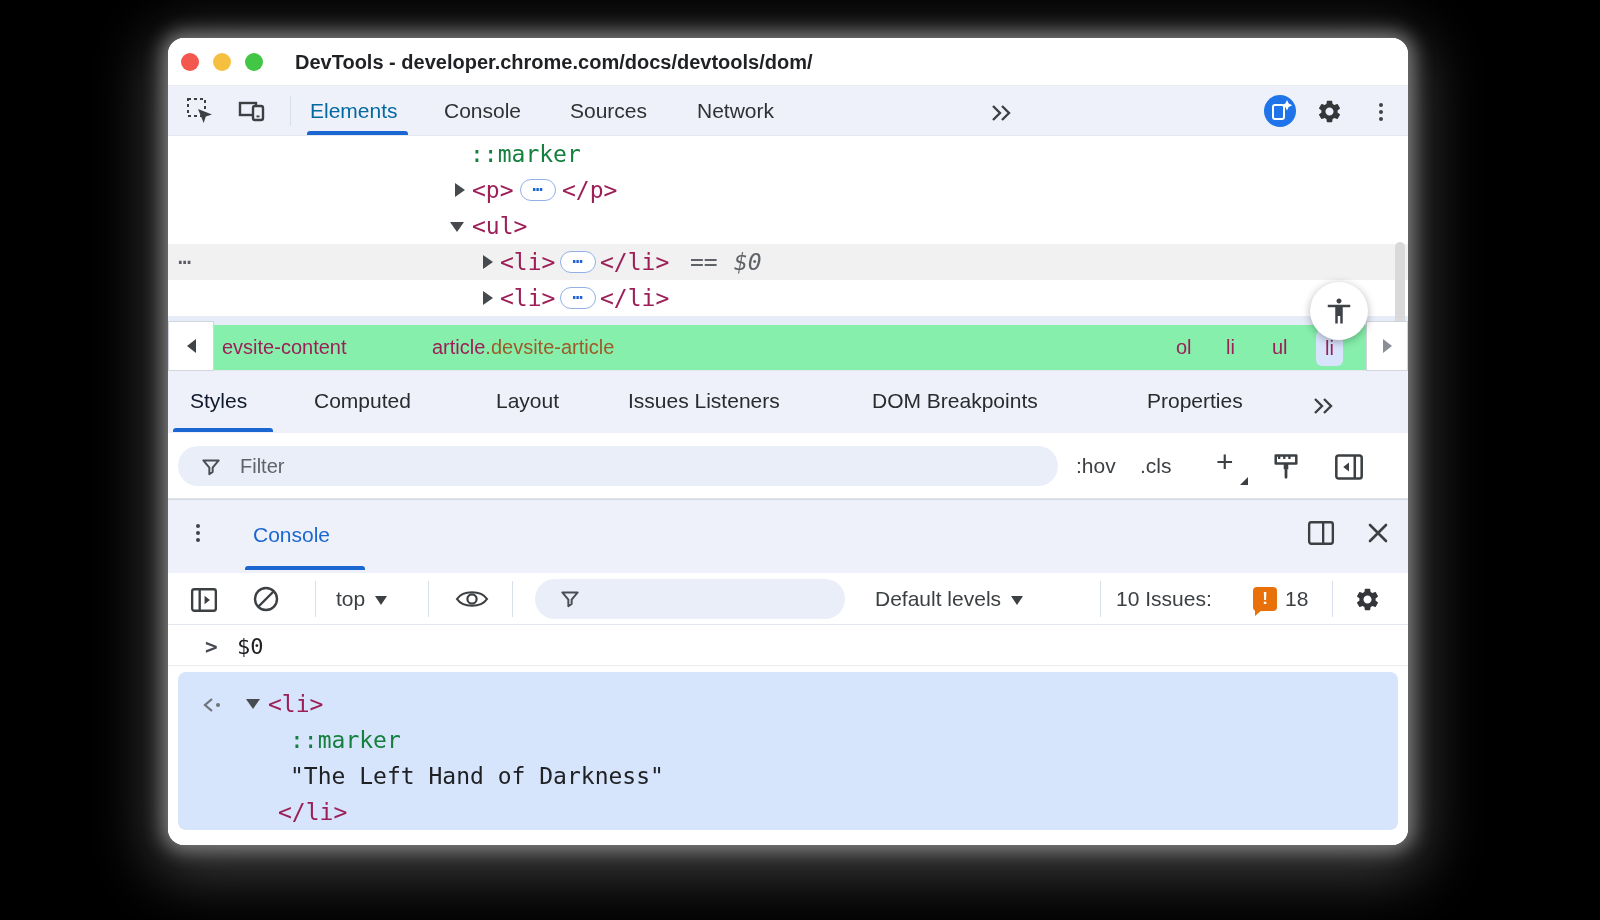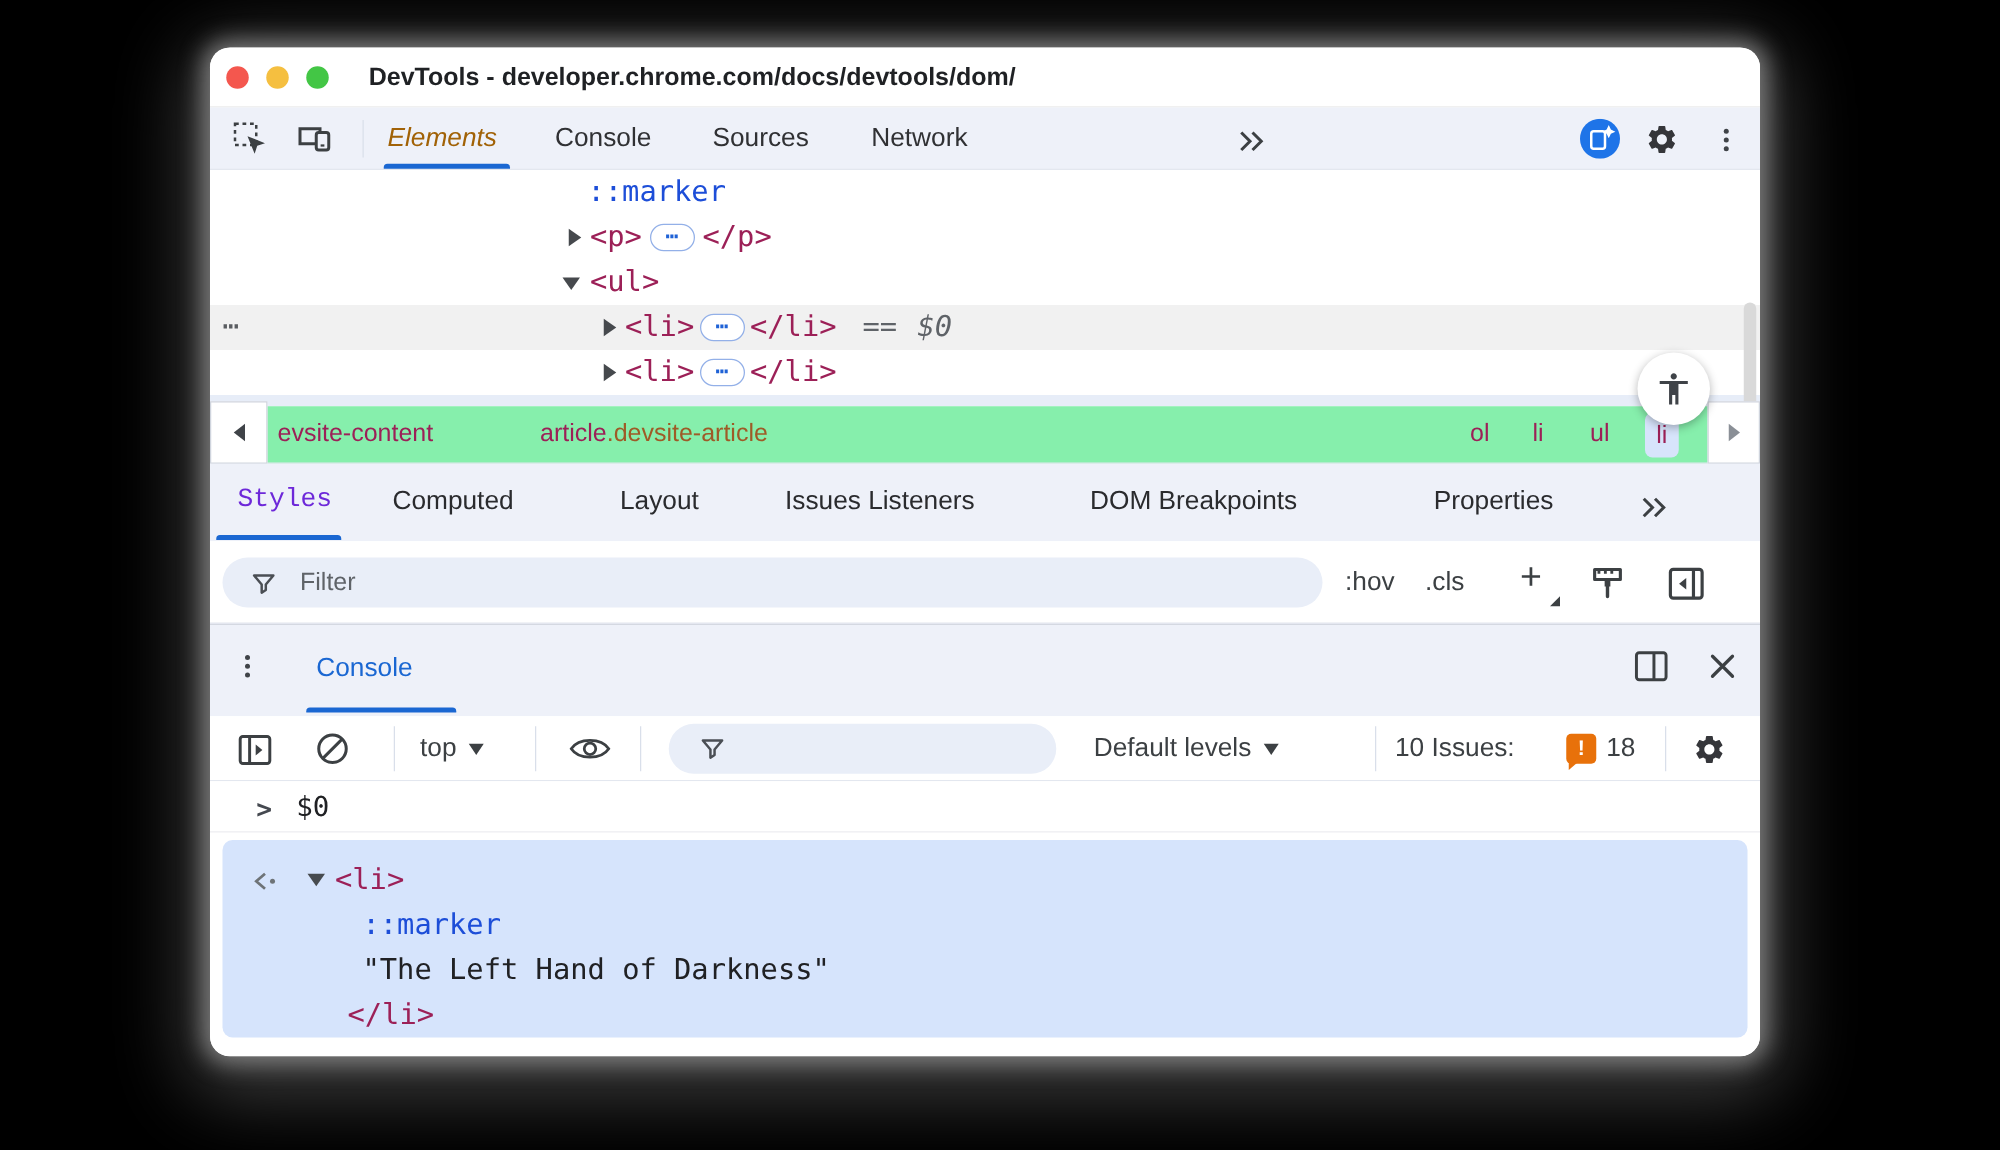--- a/index.html
+++ b/index.html
@@ -23,32 +23,32 @@
   .light.red { left:13px; background:#f4574e; }
   .light.yellow { left:45px; background:#f5bf40; }
   .light.green { left:77px; background:#43c645; }
   .wtitle { position:absolute; left:127px; top:0; line-height:48px; font-size:20px; font-weight:bold; color:#1f2124; }
 
   
   .tabbar { position:absolute; left:0; top:48px; width:100%; height:50px; background:#eef1f9; border-bottom:1px solid #e3e7ef; }
   .tbtn { position:absolute; top:10px; width:30px; height:30px; display:flex; align-items:center; justify-content:center; }
   .vdiv { position:absolute; width:1px; background:#d9dfea; }
   .tab { position:absolute; top:0; line-height:49px; font-size:21px; color:#303134; cursor:default; }
-  .tab.active { color:#a16207;font-style:italic; }
+  .tab.active { color:#0369a1; }
   .tab-underline { position:absolute; height:4px; border-radius:3px 3px 0 0; background:#1a67d2; }
   .kebab { display:inline-flex; flex-direction:column; gap:3px; align-items:center; }
   .kebab i { width:4px; height:4px; border-radius:50%; background:#3f4348; }
 
   
   .dom { position:absolute; left:0; top:98px; width:100%; height:189px; background:#fff; }
   .dom-row { position:absolute; left:0; width:100%; height:36px; line-height:36px; font-size:23px; }
   .dom-row.hl { background:#f1f1f1; }
   .dom-row > * { position:absolute; }
   .tag { color:#9c2057; }
-  .pseudo { color:#1d4ed8; }
+  .pseudo { color:#15803d; }
   .gray { color:#5f6368; }
   .tri-r { width:0; height:0; border-left:10px solid #46494d; border-top:7px solid transparent; border-bottom:7px solid transparent; }
   .tri-d { width:0; height:0; border-top:10px solid #46494d; border-left:7px solid transparent; border-right:7px solid transparent; }
   .pill {
     top:7px; width:36px; height:22px; border:1.5px solid #93b0e8; border-radius:11px; background:#fff;
     color:#1f62d6; font-size:17px; line-height:18px; text-align:center; font-weight:bold; letter-spacing:1px;
   }
   .handle { color:#5a5d61; font-size:22px; letter-spacing:1px; }
   .domstrip { position:absolute; left:0; top:180px; width:100%; height:9px; background:#e7edf8; }
   .a11y {
@@ -66,21 +66,21 @@
   .crumb-scroll.right { left:1198px; width:42px; }
   .tri-l8 { width:0; height:0; border-right:9px solid #3f4348; border-top:7px solid transparent; border-bottom:7px solid transparent; }
   .tri-r8 { width:0; height:0; border-left:9px solid #8a8f96; border-top:7px solid transparent; border-bottom:7px solid transparent; }
   .crumb { top:0; line-height:45px; font-size:20px; }
   .crumb .cls { color:#9e5b27; }
   .crumb.sel { top:5px; height:36px; line-height:36px; padding:0 9px; background:#d7e4fb; border-radius:6px; }
 
   
   .paneltabs { position:absolute; left:0; top:333px; width:100%; height:62px; background:#eef1f9; }
   .ptab { position:absolute; top:0; line-height:60px; font-size:21px; color:#2a2b2e; }
-  .ptab.active { color:#6d28d9;font-family:Liberation Mono, monospace; }
+  .ptab.active { color:#0f172a; }
   .pt-underline { position:absolute; left:5px; top:57px; width:100px; height:4px; border-radius:3px 3px 0 0; background:#1a67d2; }
 
   
   .filterrow { position:absolute; left:0; top:395px; width:100%; height:66px; background:#fff; border-bottom:1px solid #e1e5ee; }
   .fpill { position:absolute; left:10px; top:13px; width:880px; height:40px; background:#e9eef8; border-radius:20px; }
   .fpill input { position:absolute; left:60px; top:0; width:790px; height:40px; background:transparent; border:none; outline:none; font-size:20px; color:#303134; font-family:"Liberation Sans",sans-serif; }
   .fpill input::placeholder { color:#5f6368; opacity:1; }
   .funnel { position:absolute; left:22px; top:10px; }
   .fctl { position:absolute; top:0; line-height:65px; font-size:21px; color:#3c4043; }
   .plusbtn { font-size:30px; font-weight:400; }

